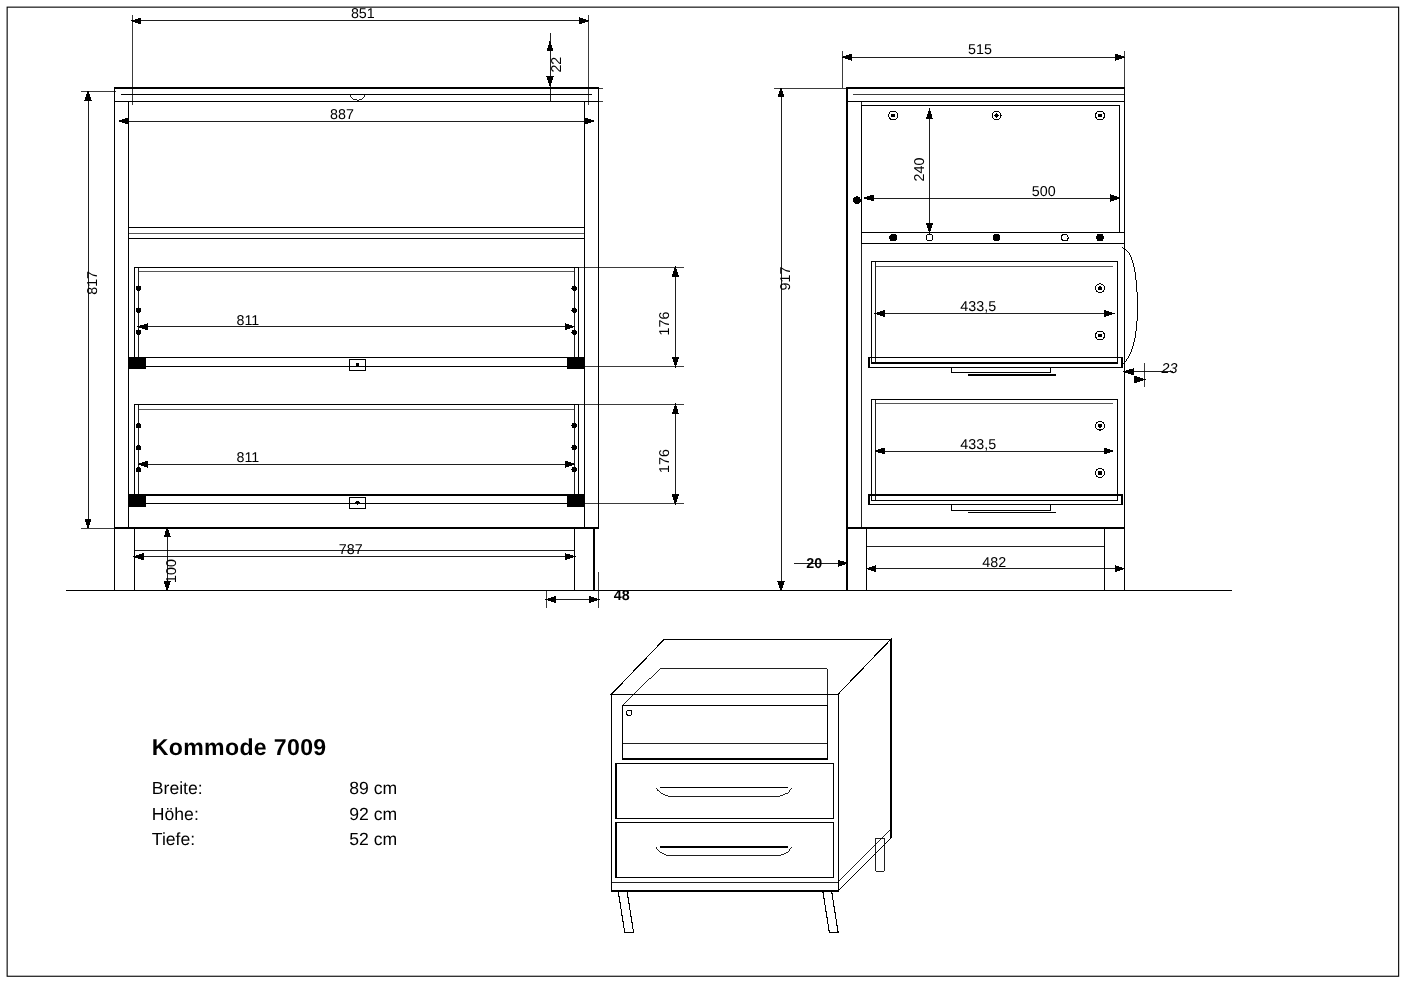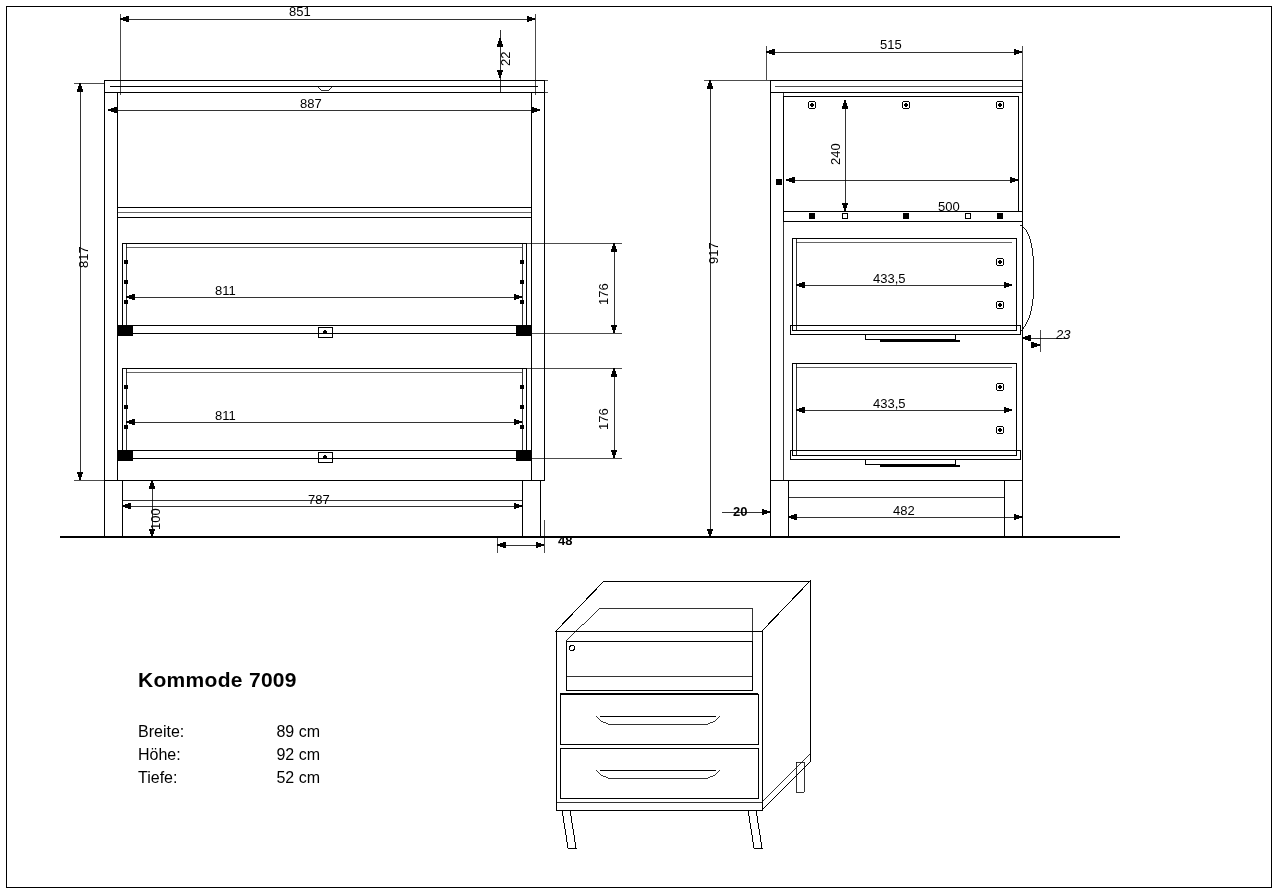--- a/index.html
+++ b/index.html
@@ -47,26 +47,27 @@
   }
   .title-block {
     position: absolute;
     left: 138px;
     top: 668px;
   }
   .title-block .title {
     font-size: 21px;
     font-weight: bold;
     letter-spacing: 0.3px;
-    margin: 0 0 28px 0;
+    margin: 0 0 14px 0;
   }
   .spec-row {
     display: flex;
     font-size: 16px;
     line-height: 23px;
+    gap: 41px;
   }
   .spec-label {
     width: 92px;
   }
   .spec-value {
     width: 90px;
     text-align: right;
   }
 </style>
 </head>
@@ -314,35 +315,35 @@
       <line x1="556" y1="802" x2="762" y2="802" stroke-width="0.8"></line>
       <line x1="762" y1="802" x2="810" y2="754" stroke-width="0.8"></line>
 
       <path d="M562,810 L570,810 L576,848 L568,848 Z"></path>
       <path d="M748,810 L756,810 L762,848 L754,848 Z"></path>
       <path d="M796,762 L804,762 L804,792 L796,792 Z" stroke-width="0.8"></path>
       <line x1="810" y1="581" x2="810" y2="762" stroke-width="0.9"></line>
     </g>
   </svg>
 
-  <div class="dim-text" style="left:289px; top:4px;">851</div>
+  <div class="dim-text" style="left:319px; top:4px;">851</div>
   <div class="dim-text vert" style="left:498px; top:66px;">22</div>
   <div class="dim-text" style="left:300px; top:96px;">887</div>
   <div class="dim-text vert" style="left:76px; top:268px;">817</div>
   <div class="dim-text" style="left:215px; top:283px;">811</div>
   <div class="dim-text" style="left:215px; top:408px;">811</div>
   <div class="dim-text vert" style="left:596px; top:305px;">176</div>
   <div class="dim-text vert" style="left:596px; top:430px;">176</div>
   <div class="dim-text vert" style="left:148px; top:530px;">100</div>
   <div class="dim-text" style="left:308px; top:492px;">787</div>
   <div class="dim-text" style="left:558px; top:533px;font-weight:bold;">48</div>
 
   <div class="dim-text" style="left:880px; top:37px;">515</div>
   <div class="dim-text vert" style="left:828px; top:165px;">240</div>
-  <div class="dim-text" style="left:938px; top:166px;margin-top:33px;">500</div>
+  <div class="dim-text" style="left:938px; top:166px;">500</div>
   <div class="dim-text vert" style="left:706px; top:264px;">917</div>
   <div class="dim-text" style="left:873px; top:271px;">433,5</div>
   <div class="dim-text" style="left:873px; top:396px;">433,5</div>
   <div class="dim-text" style="left:1056px; top:327px;font-style:italic;">23</div>
   <div class="dim-text" style="left:733px; top:504px;font-weight:bold;">20</div>
   <div class="dim-text" style="left:893px; top:503px;">482</div>
 
   <div class="title-block">
     <div class="title">Kommode 7009</div>
     <div class="spec-row">

